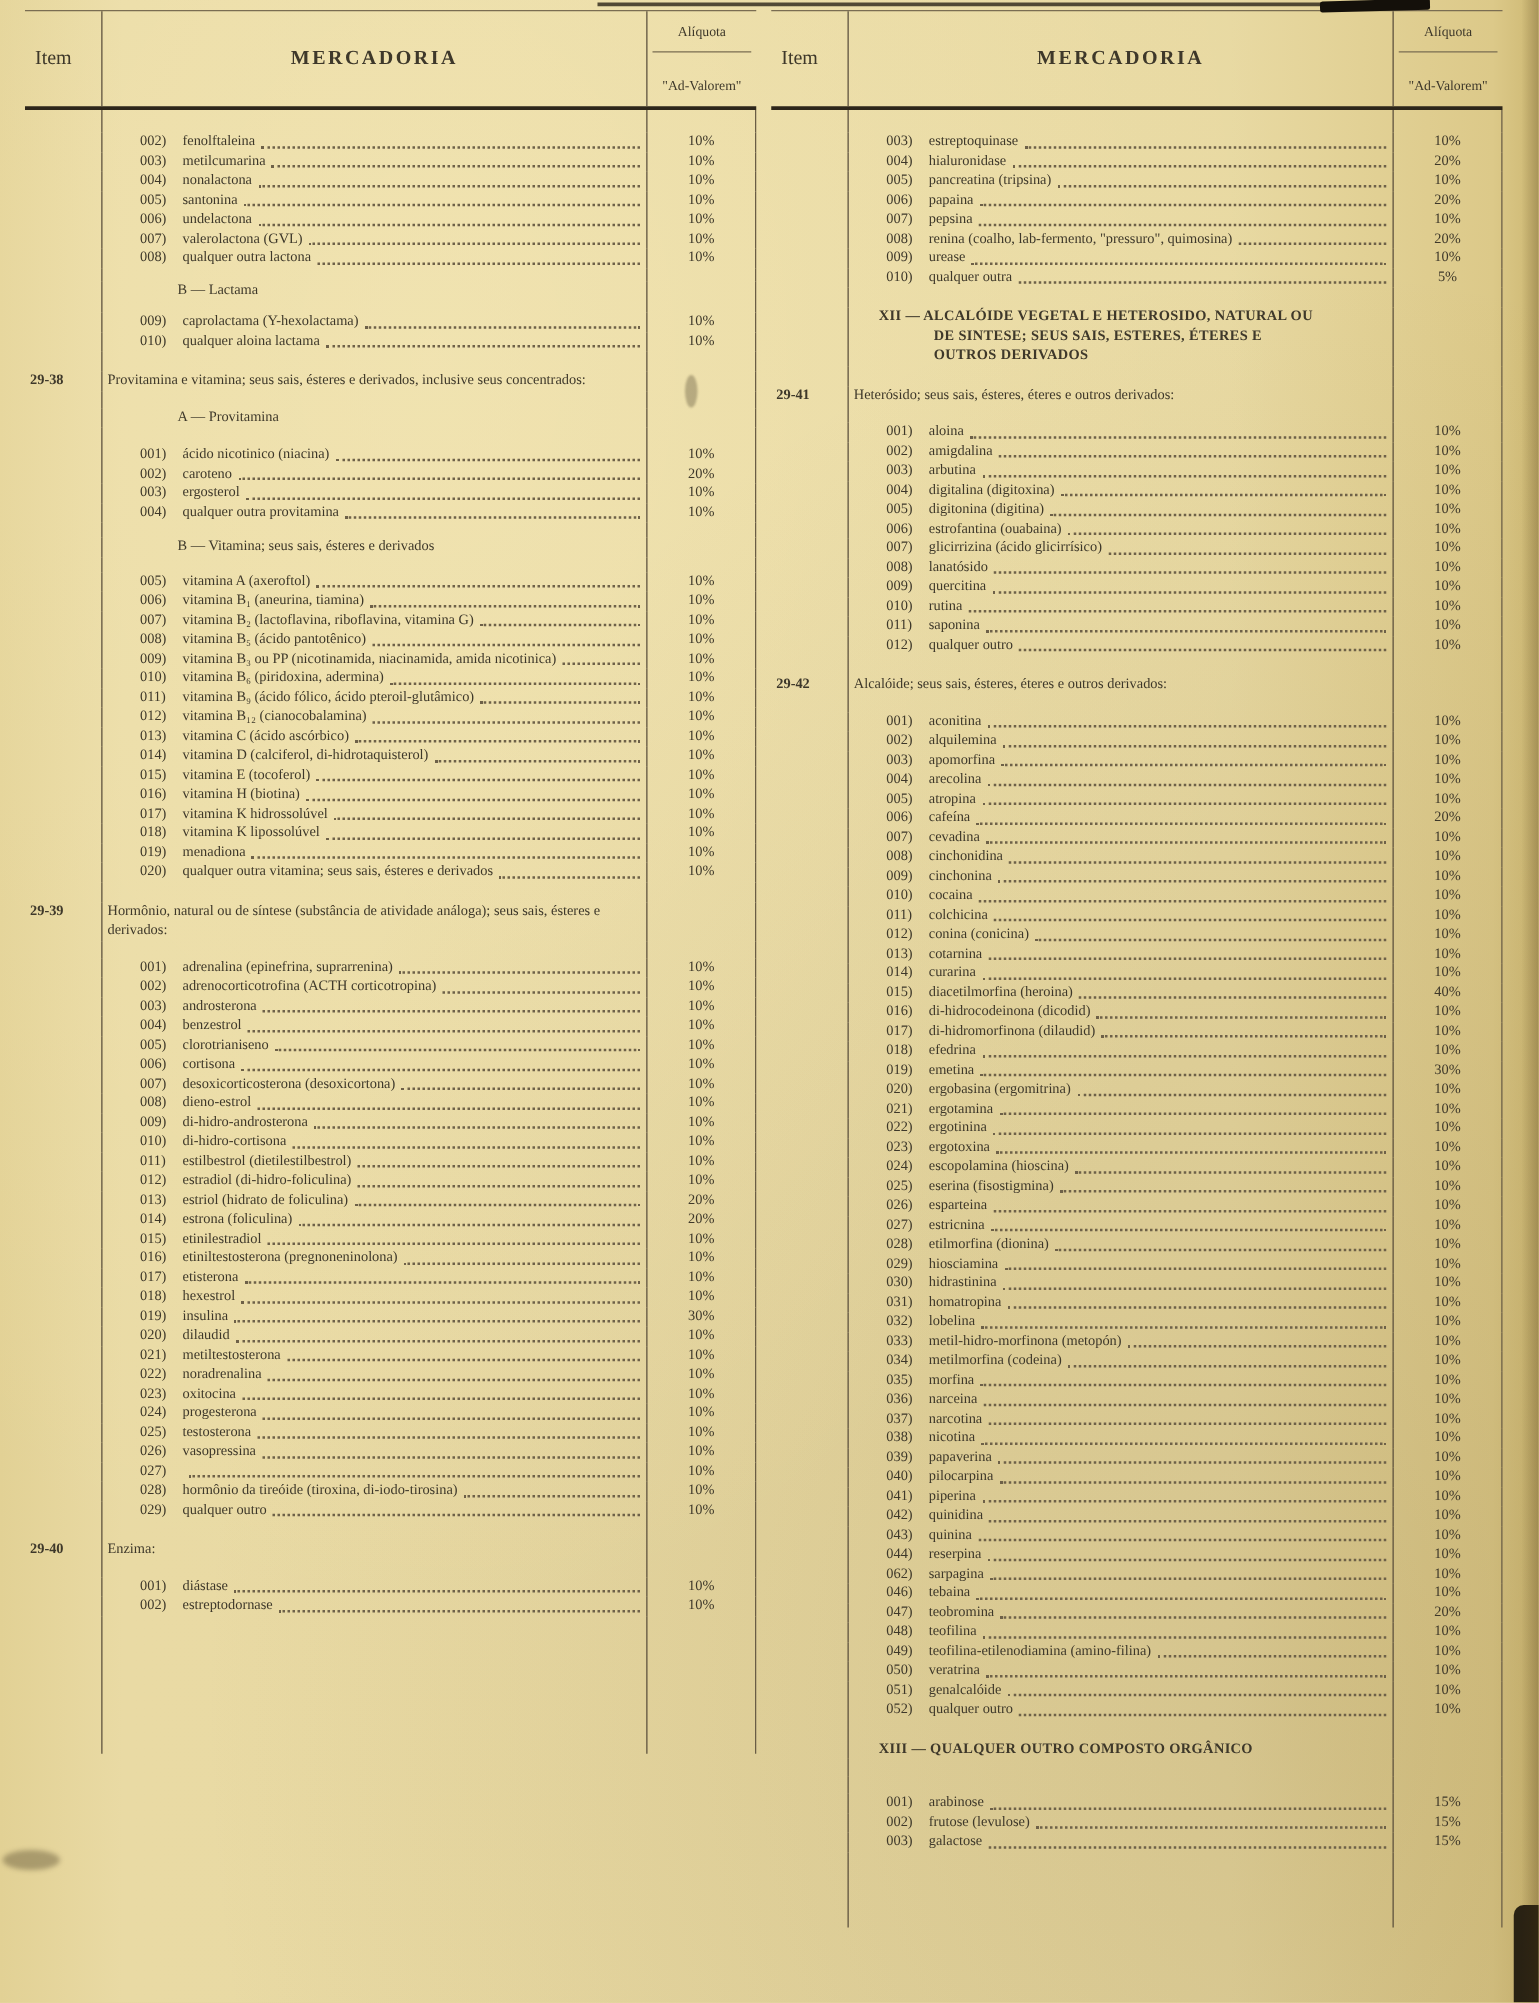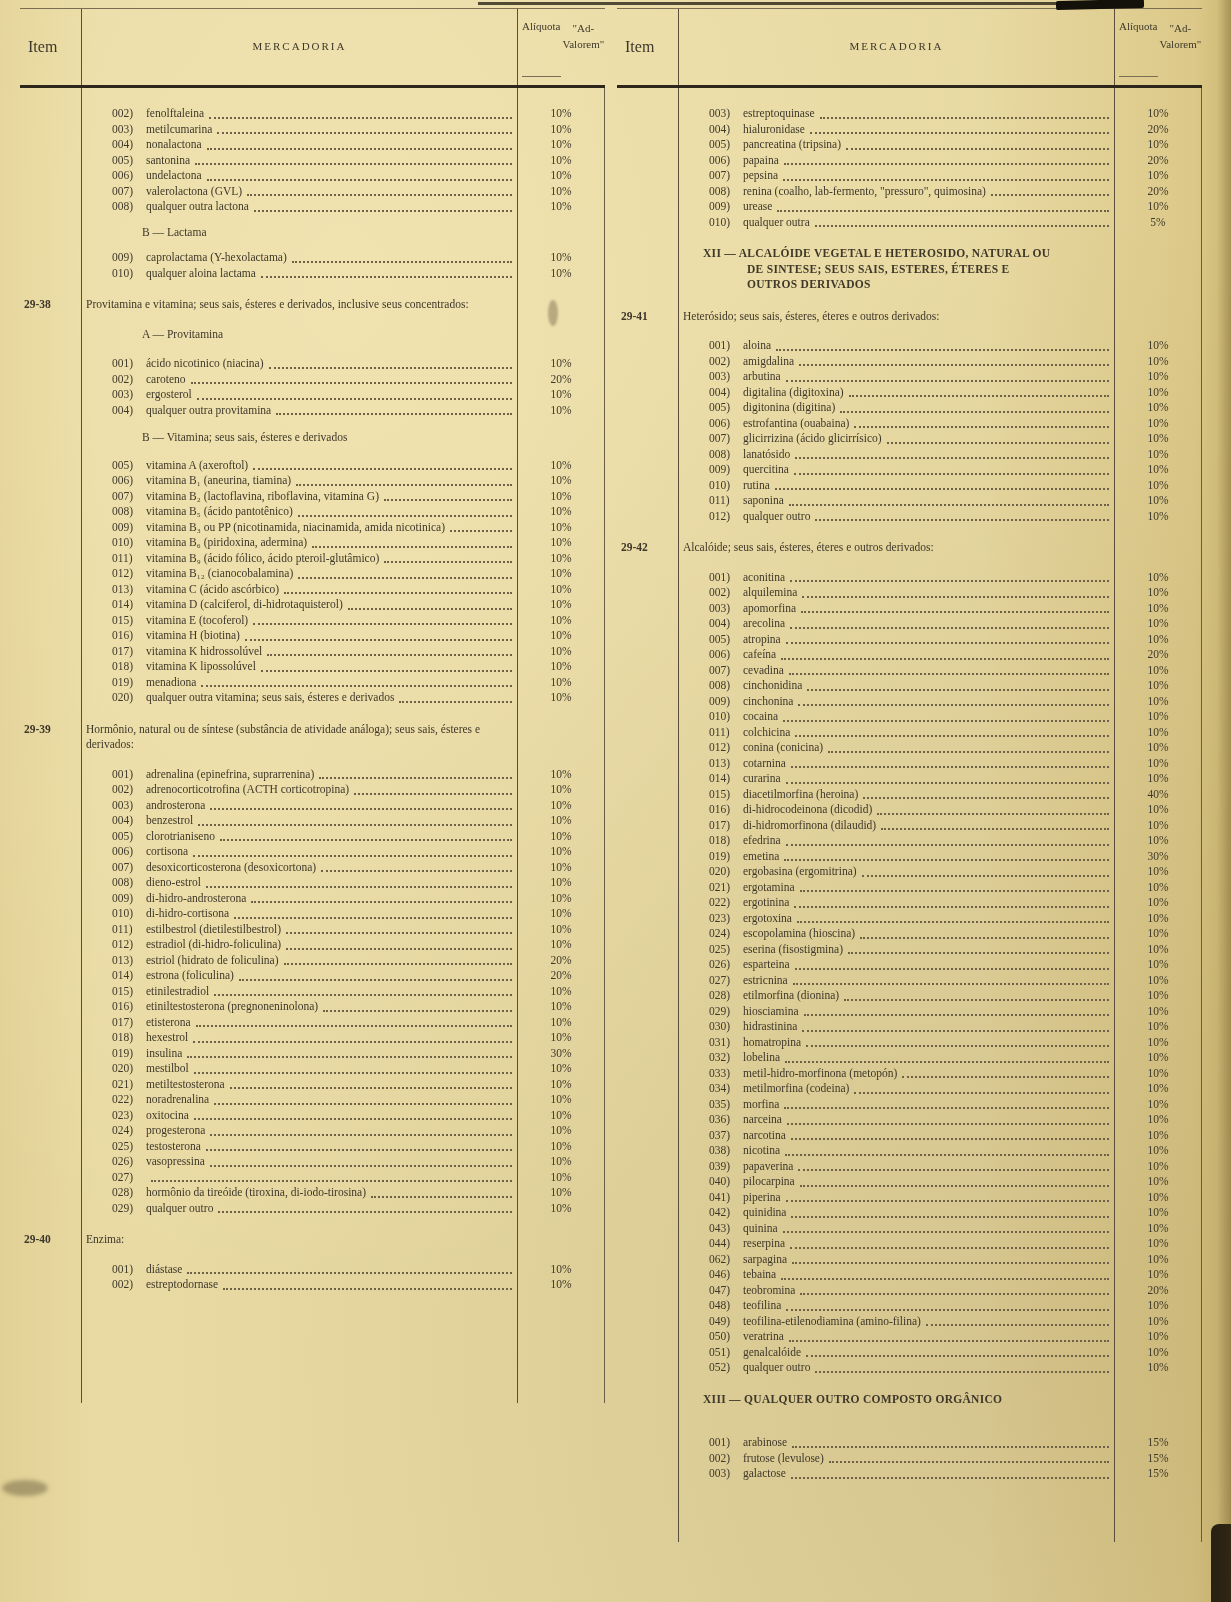--- a/index.html
+++ b/index.html
@@ -17,22 +17,22 @@
       radial-gradient(ellipse at 85% 85%, rgba(120,95,40,0.18), rgba(0,0,0,0) 60%),
       linear-gradient(to right, #e2d195 0%, #e9daa4 8%, #e8d9a2 80%, #dcc989 97%, #cdb873 100%);
     background-color:#e6d79f;
   }
   .page { display:flex; gap:12px; padding:8px 6px 0 20px; position:relative; }
   .col { width:585px; display:flex; flex-direction:column; }
 
   
   .col-head { display:flex; height:80px; border-bottom:3px solid #2d261a; border-top:1px solid #7a6d52; }
   .h-item { width:62px; flex-shrink:0; border-right:1px solid #5a4e3b; display:flex; align-items:center; padding-left:8px; font-size:16px; }
-  .h-merc { flex:1; display:flex; align-items:center; justify-content:center; font-size:11px; letter-spacing:2px; }
-  .h-aliq { width:88px; flex-shrink:0; border-left:1px solid #5a4e3b; display:flex; flex-direction:row; justify-content:space-between; text-align:center; font-size:11px; padding:10px 2px 8px 2px; }
+  .h-merc { flex:1; display:flex; align-items:center; justify-content:center; font-size:16px; letter-spacing:2px;font-weight:bold; }
+  .h-aliq { width:88px; flex-shrink:0; border-left:1px solid #5a4e3b; display:flex; flex-direction:column; justify-content:space-between; text-align:center; font-size:11px; padding:10px 2px 8px 2px; }
   .h-aliq .l1 { border-bottom:1px solid #7a6d52; padding-bottom:6px; margin:0 2px; }
   .h-aliq .l2 { padding-top:2px; }
 
   
   .col-body { flex:1; }
   .row { display:flex; align-items:stretch; }
   .c-item { width:62px; flex-shrink:0; border-right:1px solid #5a4e3b; padding:0 2px 0 4px; font-weight:bold; }
   .c-main { flex:1; padding:0 2px 0 4px; }
   .c-rate { width:88px; flex-shrink:0; border-left:1px solid #5a4e3b; border-right:1px solid #6a5d45; display:flex; align-items:flex-end; justify-content:center; }
   .rate { padding-bottom:0; }
@@ -781,21 +781,21 @@
           </div>
           <div class="c-rate">
             <div class="rate">30%</div>
           </div>
         </div>
         <div class="row">
           <div class="c-item"></div>
           <div class="c-main">
             <div class="e">
               <div class="e-num">020)</div>
-              <div class="e-txt">mestilbol</div>
+              <div class="e-txt">dilaudid</div>
               <div class="e-dots"></div>
             </div>
           </div>
           <div class="c-rate">
             <div class="rate">10%</div>
           </div>
         </div>
         <div class="row">
           <div class="c-item"></div>
           <div class="c-main">

